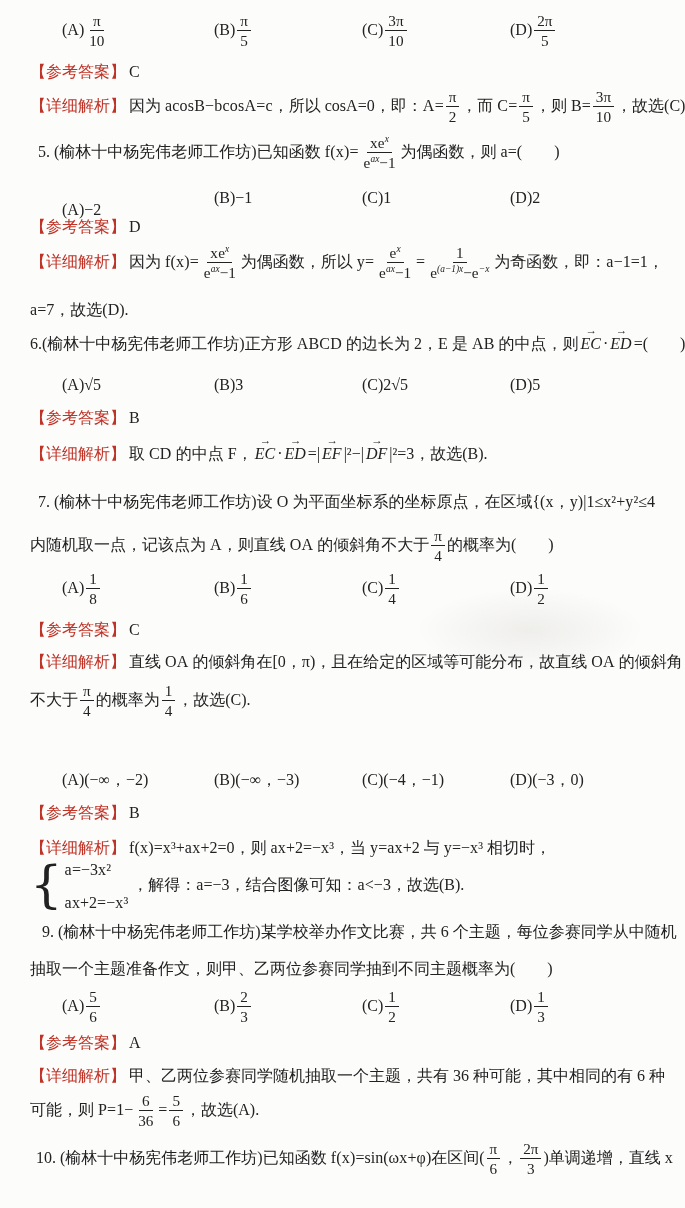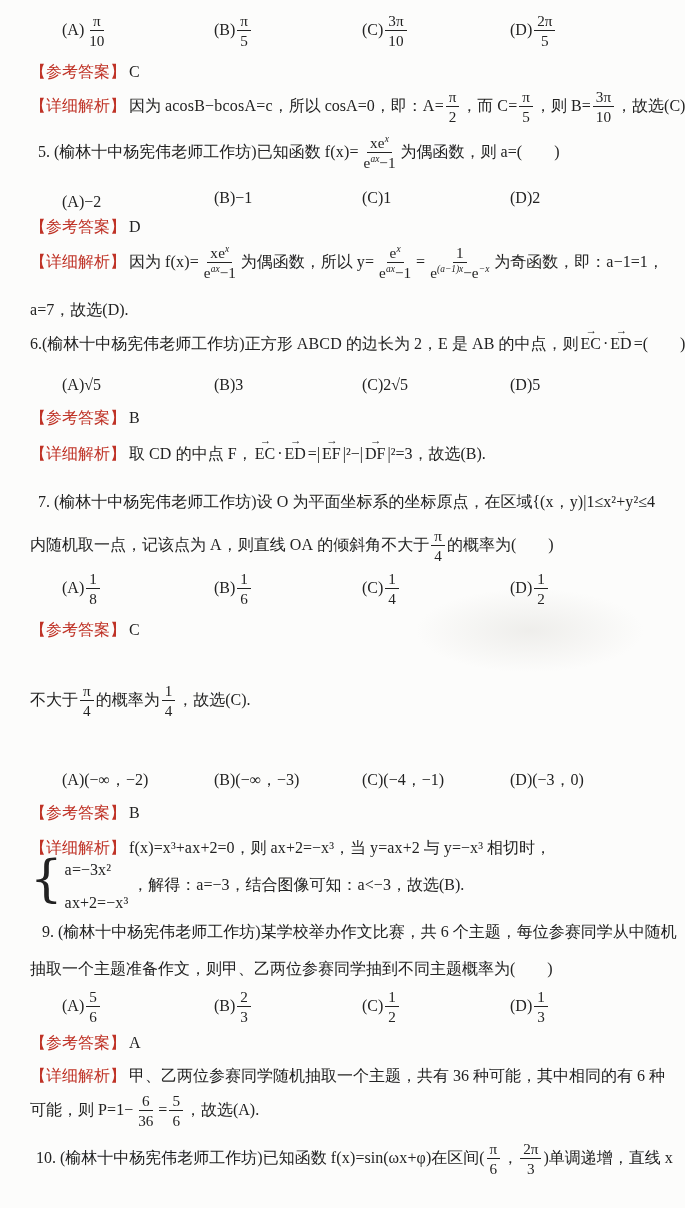--- a/index.html
+++ b/index.html
@@ -14,26 +14,26 @@
   .t{font-style:normal;}
   .m{letter-spacing:0.2px;}
   .r{color:#bf3226;margin-right:3px;margin-top:42px;}
   sup.sup{font-size:0.62em;font-style:italic;line-height:0;}
   .frac{
     display:inline-flex;flex-direction:column;align-items:center;
     vertical-align:middle;line-height:1.15;font-size:0.95em;margin:0 2px;
   }
   .frac .num{padding:0 3px 1px;border-bottom:1.2px solid currentColor;}
   .frac .den{padding:1px 3px 0;text-align:center;}
-  .vec{position:relative;display:inline-block;margin:0 2px;}
+  .vec{font-style:italic;position:relative;display:inline-block;margin:0 2px;}
   .vec::after{
     content:"→";position:absolute;left:50%;top:-0.85em;transform:translateX(-50%);
     font-size:0.72em;font-style:normal;letter-spacing:-1px;
   }
-  .cases{display:inline-flex;align-items:flex-start;vertical-align:middle;margin-right:4px;}
+  .cases{display:inline-flex;align-items:center;vertical-align:middle;margin-right:4px;}
   .brace{display:inline-block;margin-right:2px;}
   .brace::before{
     content:"{";font-size:3.2em;font-weight:300;line-height:0.8;
     font-family:"DejaVu Serif",serif;
   }
   .ccol{display:inline-flex;flex-direction:column;gap:10px;text-align:left;}
   .cline{display:block;}
   .smudge{
     position:absolute;top:588px;left:415px;width:230px;height:85px;
     background:radial-gradient(ellipse at center, rgba(203,201,194,0.28), rgba(255,255,255,0) 70%);
@@ -71,21 +71,21 @@
         <span class="den">5</span>
       </span><span class="t">，则 </span><span class="m">B</span><span class="t">=</span><span class="frac">
         <span class="num">3π</span>
         <span class="den">10</span>
       </span><span class="t">，故选(C).</span></div>
 
   <div class="line" style="top:134px;left:38px"><span class="t">5. (榆林十中杨宪伟老师工作坊)已知函数 </span><span class="m">f(x)</span><span class="t">=</span><span class="frac">
         <span class="num"><span class="m">xe</span><sup class="sup">x</sup></span>
         <span class="den"><span class="m">e</span><sup class="sup">ax</sup><span class="t">−1</span></span>
       </span><span class="t">为偶函数，则 </span><span class="m">a</span><span class="t">=(　　)</span></div>
-  <div class="line" style="top:190px;left:62px"><span class="t">(A)−2</span></div>
+  <div class="line" style="top:198px;left:62px"><span class="t">(A)−2</span></div>
   <div class="line" style="top:186px;left:214px"><span class="t">(B)−1</span></div>
   <div class="line" style="top:186px;left:362px"><span class="t">(C)1</span></div>
   <div class="line" style="top:186px;left:510px"><span class="t">(D)2</span></div>
   <div class="line" style="top:215px;left:30px"><span class="r">【参考答案】</span><span class="t">D</span></div>
   <div class="line" style="top:244px;left:30px"><span class="r">【详细解析】</span><span class="t">因为 </span><span class="m">f(x)</span><span class="t">=</span><span class="frac">
         <span class="num"><span class="m">xe</span><sup class="sup">x</sup></span>
         <span class="den"><span class="m">e</span><sup class="sup">ax</sup><span class="t">−1</span></span>
       </span><span class="t">为偶函数，所以 </span><span class="m">y</span><span class="t">=</span><span class="frac">
         <span class="num"><span class="m">e</span><sup class="sup">x</sup></span>
         <span class="den"><span class="m">e</span><sup class="sup">ax</sup><span class="t">−1</span></span>
@@ -118,20 +118,21 @@
       </span></div>
   <div class="line" style="top:570px;left:362px"><span class="t">(C)</span><span class="frac">
         <span class="num">1</span>
         <span class="den">4</span>
       </span></div>
   <div class="line" style="top:570px;left:510px"><span class="t">(D)</span><span class="frac">
         <span class="num">1</span>
         <span class="den">2</span>
       </span></div>
   <div class="line" style="top:618px;left:30px"><span class="r">【参考答案】</span><span class="t">C</span></div>
+  <div class="line" style="top:650px;left:30px"><span class="r">【详细解析】</span><span class="t">直线 </span><span class="m">OA</span><span class="t"> 的倾斜角在[0，π)，且在给定的区域等可能分布，故直线 </span><span class="m">OA</span><span class="t"> 的倾斜角</span></div>
   <div class="line" style="top:682px;left:30px"><span class="t">不大于</span><span class="frac">
         <span class="num">π</span>
         <span class="den">4</span>
       </span><span class="t">的概率为</span><span class="frac">
         <span class="num">1</span>
         <span class="den">4</span>
       </span><span class="t">，故选(C).</span></div>
 
   <div class="line" style="top:768px;left:62px"><span class="t">(A)(−∞，−2)</span></div>
   <div class="line" style="top:768px;left:214px"><span class="t">(B)(−∞，−3)</span></div>

